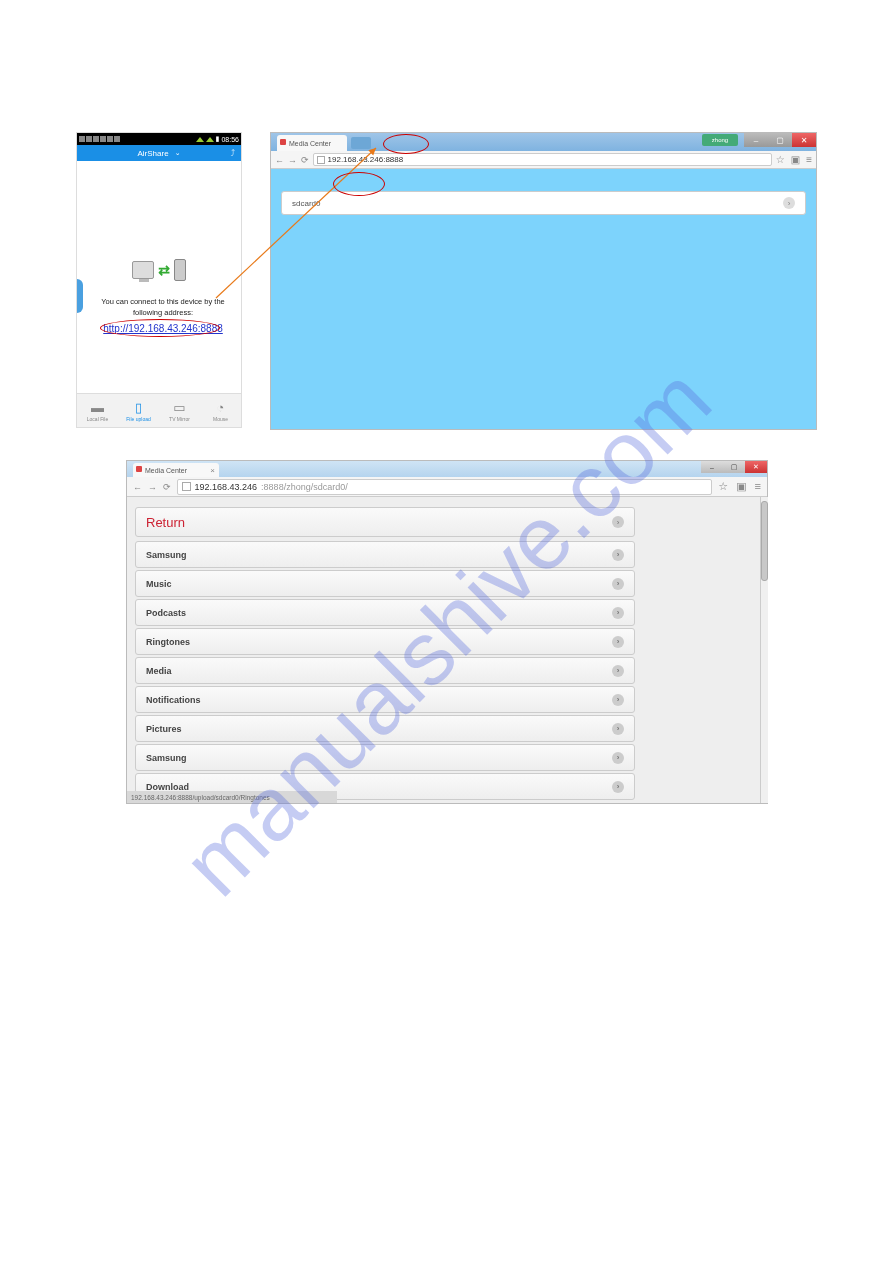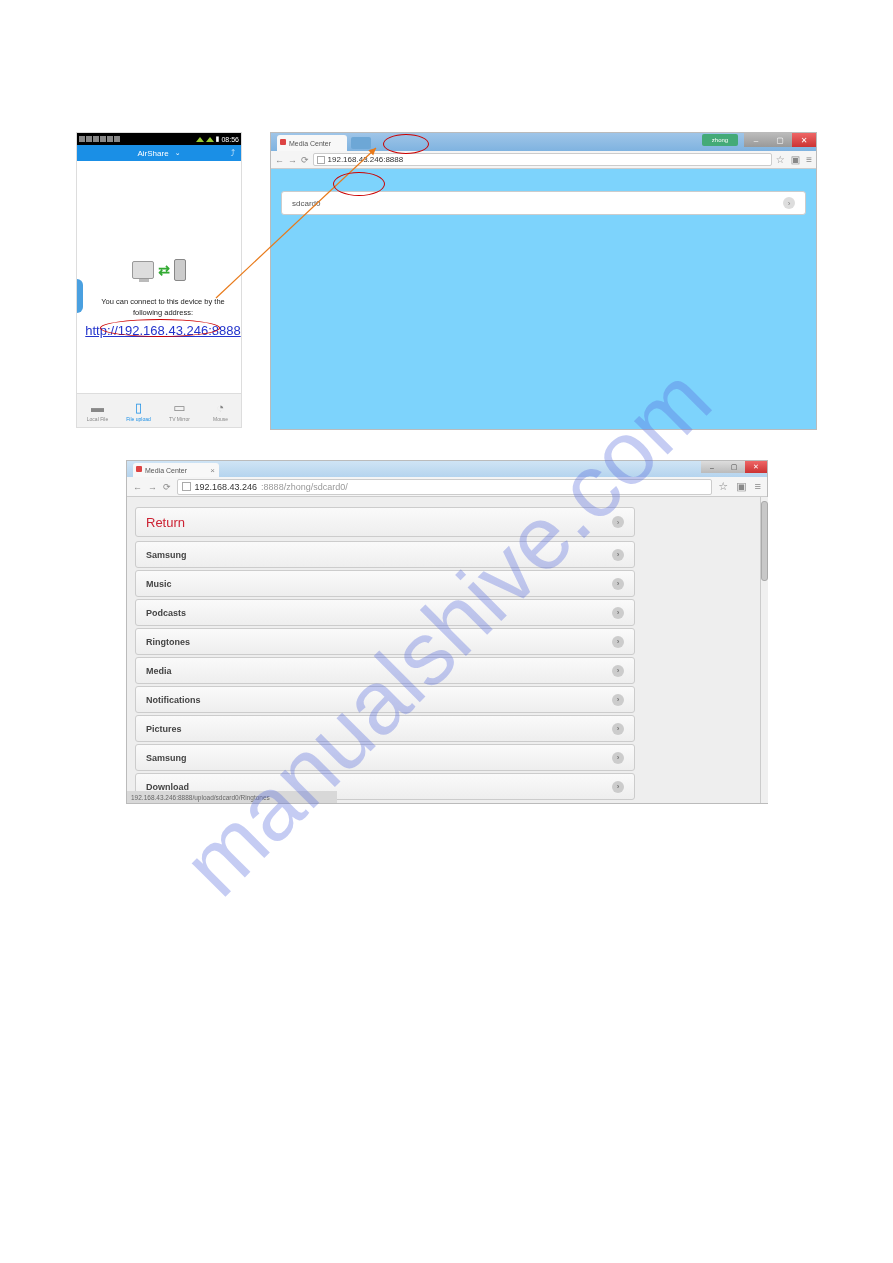--- a/index.html
+++ b/index.html
@@ -27,21 +27,21 @@
   .phone-header { height: 16px; background: #1a8fe6; color: #fff; font-size: 8px; display: flex; align-items: center; justify-content: center; position: relative; }
   .phone-header .chev { margin-left: 6px; font-size: 7px; }
   .phone-header .share-ic { position: absolute; right: 6px; font-size: 9px; color: #cfe9fb; }
   .phone-body { position: relative; height: 232px; background: #fff; }
   .phone-graphic { position: absolute; top: 98px; left: 0; right: 0; display: flex; justify-content: center; align-items: center; gap: 4px; }
   .pg-monitor { width: 22px; height: 18px; background: #ddd; border: 1px solid #999; border-radius: 2px; position: relative; }
   .pg-monitor::after { content:''; position:absolute; bottom:-4px; left:6px; width:10px; height:3px; background:#bbb; }
   .pg-arrows { font-size: 14px; color: #3a3; font-weight: bold; }
   .pg-phone { width: 12px; height: 22px; background: #ccc; border: 1px solid #888; border-radius: 2px; }
   .phone-text { position: absolute; top: 136px; left: 8px; right: 0; text-align: center; font-size: 7.5px; line-height: 1.4; color: #222; }
-  .phone-link { color: #2233cc; text-decoration: underline; font-size: 13px; margin-top: 20px; }
+  .phone-link { color: #2233cc; text-decoration: underline; font-size: 10px; margin-top: 20px; }
   .phone-link-oval { position: absolute; top: 158px; left: 23px; width: 120px; height: 18px; border: 1.5px solid #c00; border-radius: 50%; }
   .phone-nav { position: absolute; bottom: 0; left: 0; right: 0; height: 34px; background: #f2f2f2; display: flex; border-top: 1px solid #ddd; }
   .phone-nav-item { flex: 1; display: flex; flex-direction: column; align-items: center; justify-content: center; gap: 1px; font-size: 5px; color: #888; }
   .phone-nav-item.active { color: #1a8fe6; }
   .phone-nav-item .ic { font-size: 13px; }
 
   
   .browser1 { position: absolute; left: 194px; top: 0; width: 547px; height: 298px; border: 1px solid #bbb; }
   .b1-titlebar { height: 18px; background: linear-gradient(#9fc5e8,#7fb3e0); position: relative; }
   .b1-tab { position: absolute; left: 6px; top: 2px; width: 70px; height: 16px; background: #f8f8f8; border-radius: 3px 3px 0 0; font-size: 7px; color: #555; display: flex; align-items: center; padding-left: 12px; }

